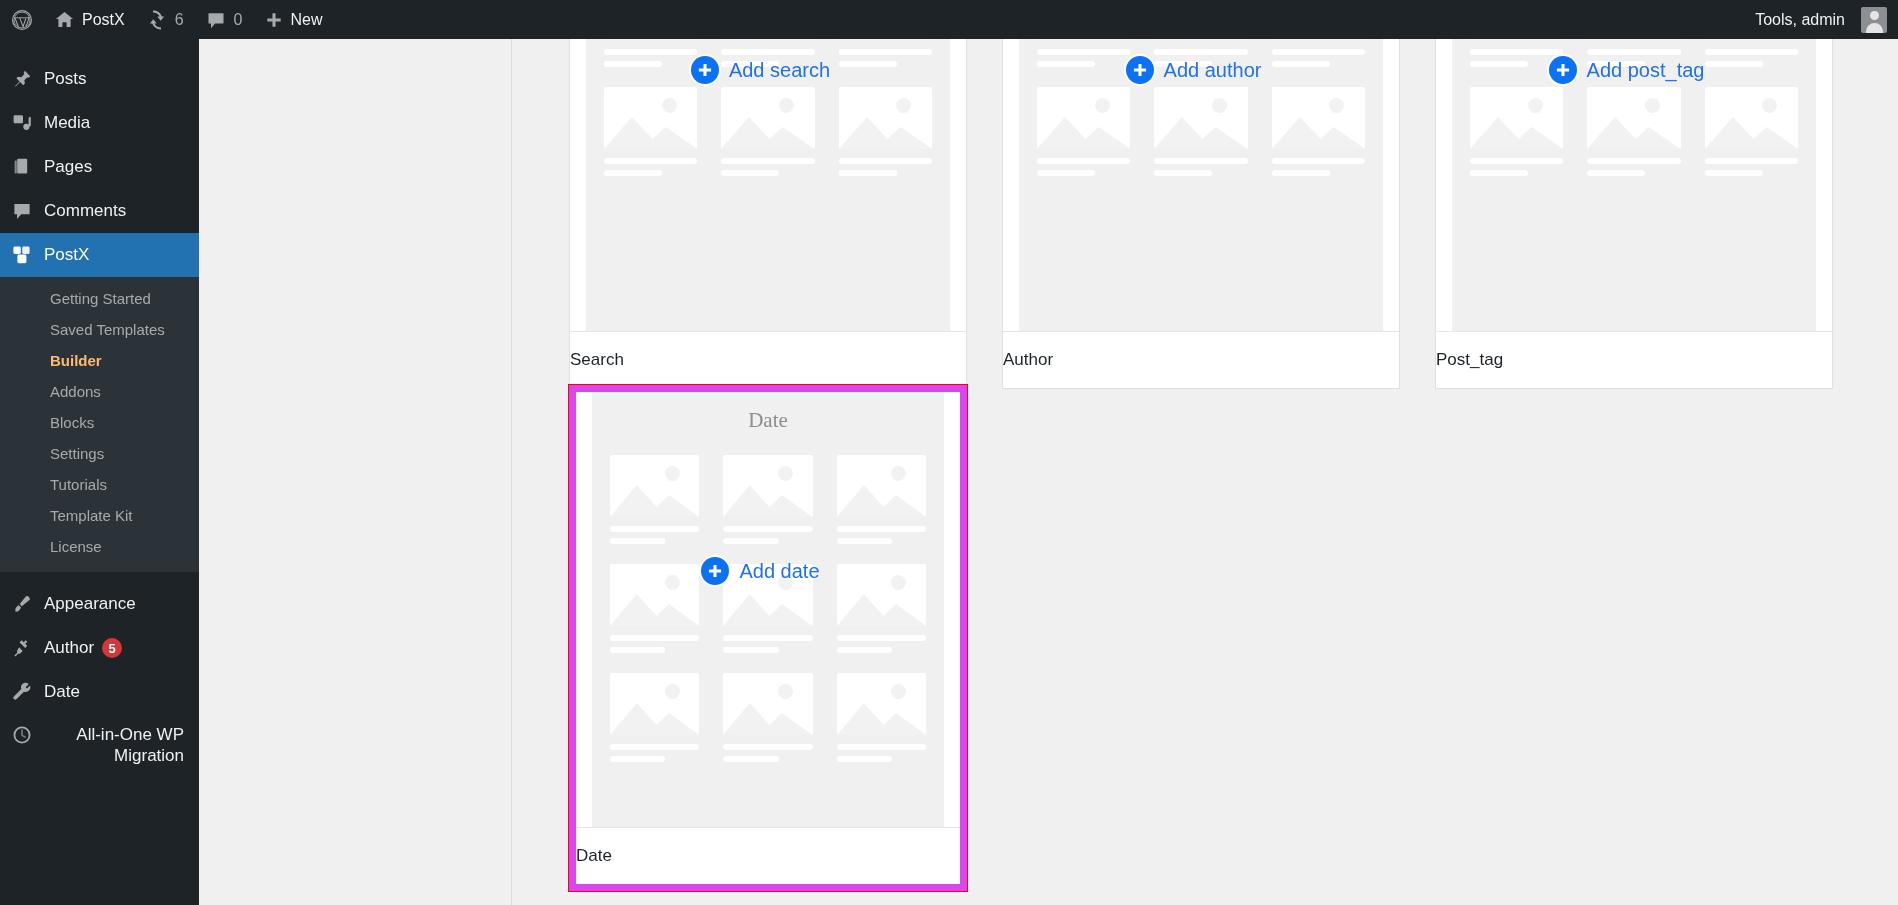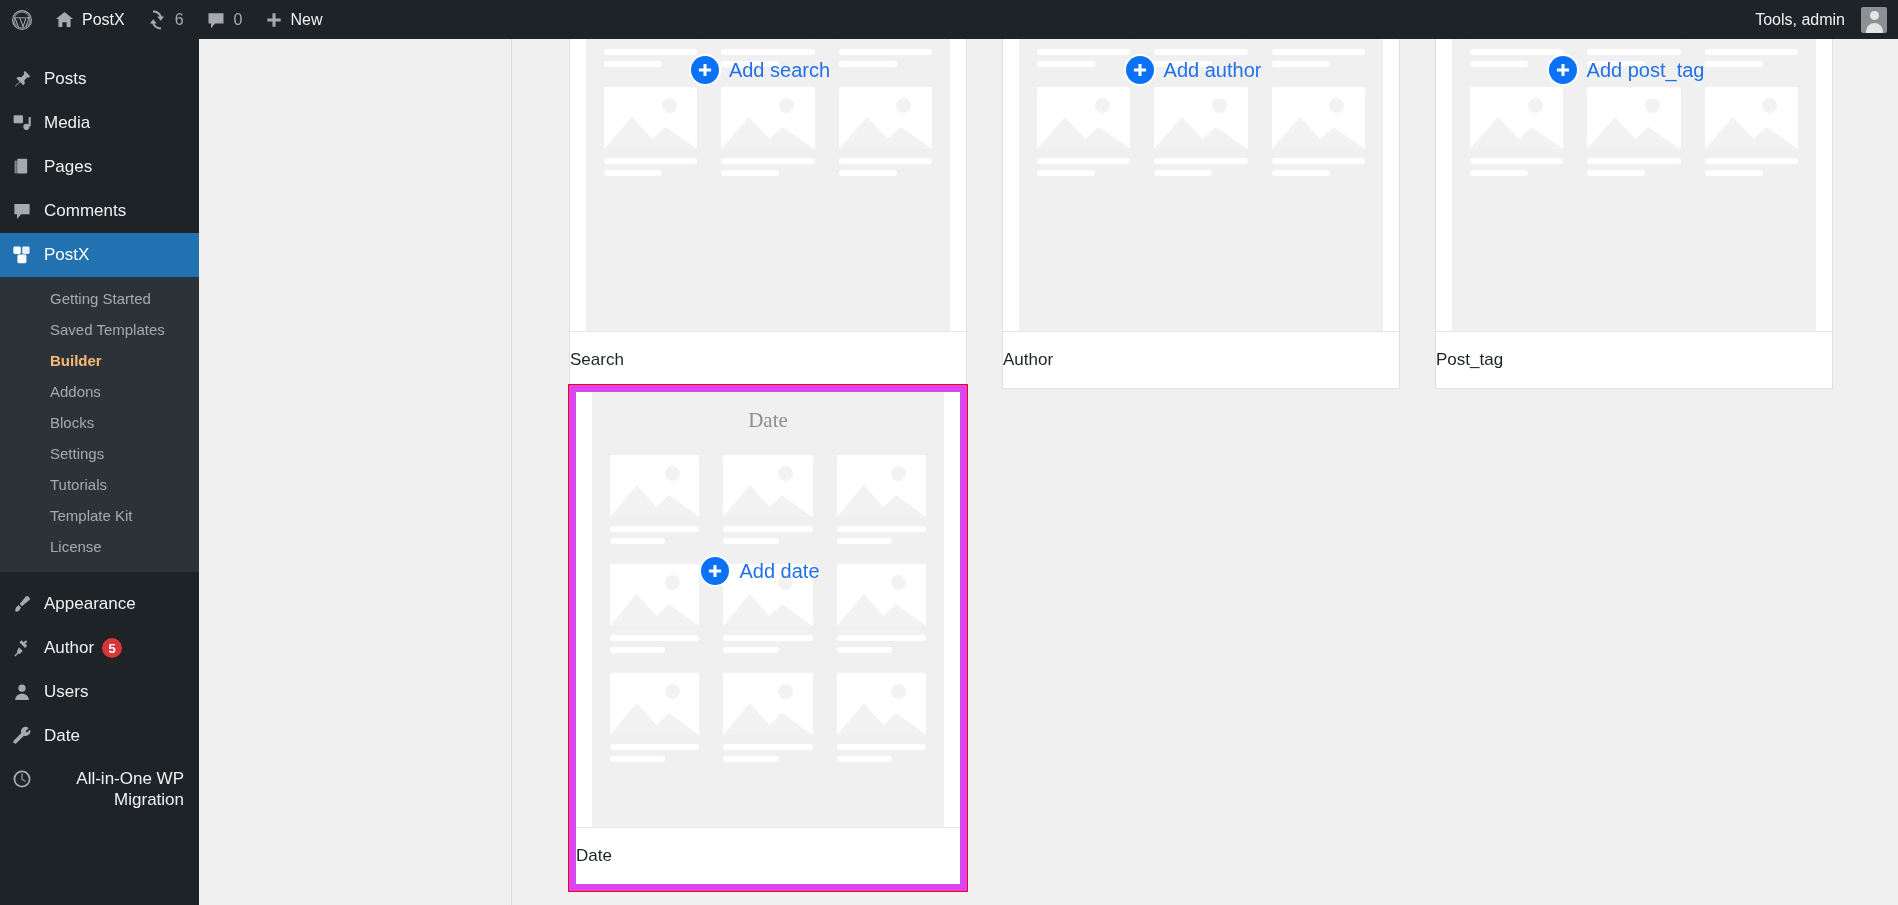--- a/index.html
+++ b/index.html
@@ -347,29 +347,20 @@
     <span class="m-icon">
       <svg width="20" height="20" viewBox="0 0 20 20" fill="#a7aaad">
         <path d="M13.8 2.2l1.5 1.5-2.1 2.1 2 2-2.1 2.1-5.6-5.6L9.6 2.2l2 2z"></path>
         <path d="M7 9.3l3.7 3.7-3 3-1.3-.5-3 3-1-1 3-3-.5-1.3z"></path>
       </svg>
     </span>
     <span class="m-label">Author</span>
     <span class="badge-count">5</span>
   </div>
 
-  <div class="menu-row">
-    <span class="m-icon">
-      <svg width="20" height="20" viewBox="0 0 20 20" fill="#a7aaad">
-        <circle cx="10" cy="6.2" r="3.6"></circle>
-        <path d="M3.2 18c0-3.7 3-6.2 6.8-6.2s6.8 2.5 6.8 6.2z"></path>
-      </svg>
-    </span>
-    <span class="m-label">Users</span>
-  </div>
 
   <div class="menu-row">
     <span class="m-icon">
       <svg width="20" height="20" viewBox="0 0 20 20" fill="#a7aaad">
         <path d="M16.6 2.2l-3 3 1.4 1.4 3-3a4.7 4.7 0 0 1-6 6.1L4.6 17.1a1.9 1.9 0 1 1-2.7-2.7l7.4-7.4a4.7 4.7 0 0 1 6.1-6z"></path>
       </svg>
     </span>
     <span class="m-label">Date</span>
   </div>
 

